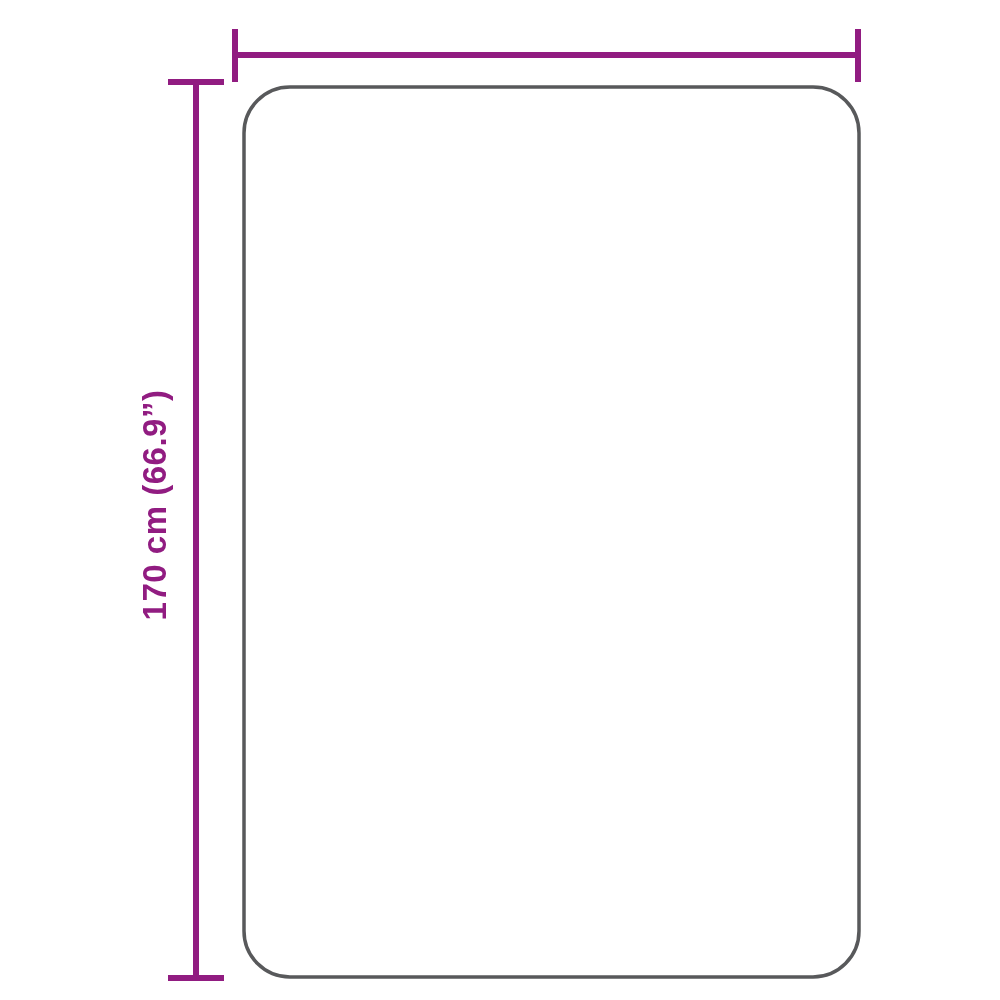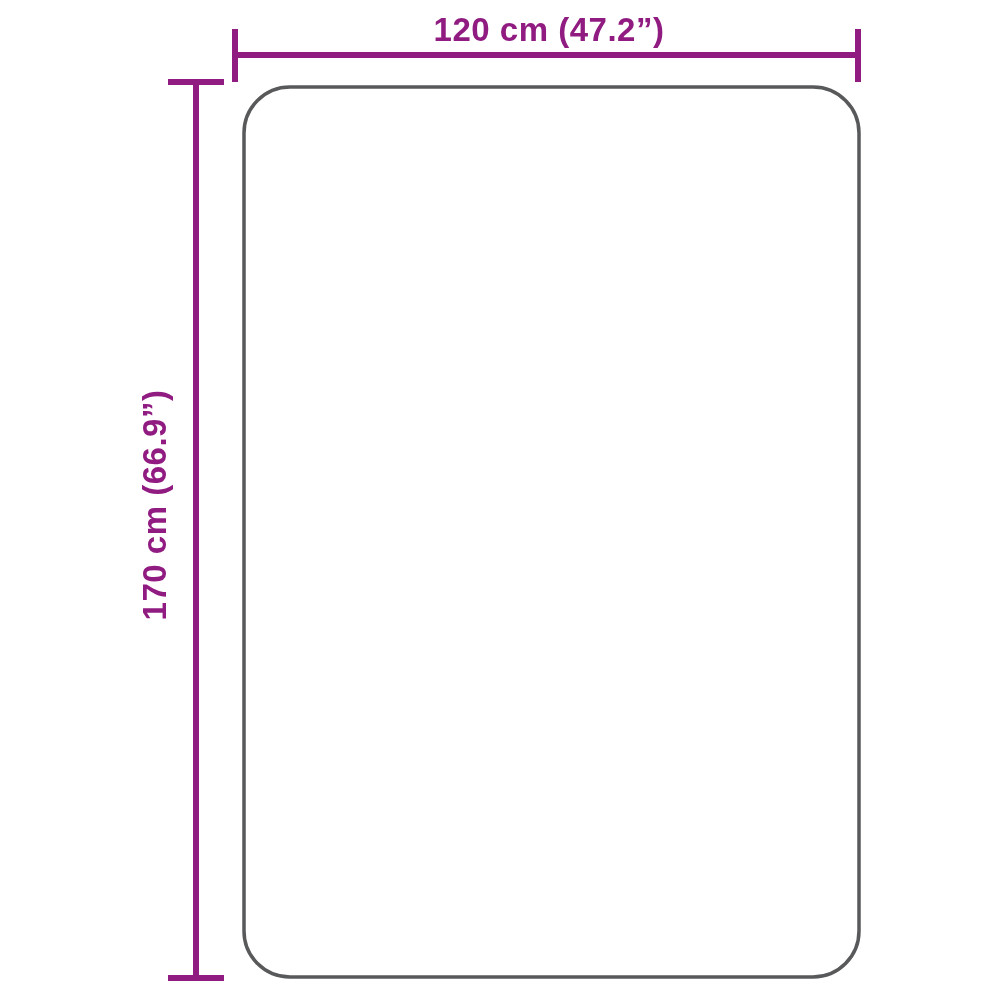--- a/index.html
+++ b/index.html
@@ -56,17 +56,16 @@
       <line x1="858" y1="29" x2="858" y2="82"></line>
     </g>
 
     <g stroke="#911c81" stroke-width="6" stroke-linecap="butt">
       <line x1="196" y1="82" x2="196" y2="978"></line>
       <line x1="168" y1="82" x2="224" y2="82"></line>
       <line x1="168" y1="978" x2="224" y2="978"></line>
     </g>
   </svg>
 
-  <div class="dim-label top">120 cm (47.2”)</div>
 
   <div class="dim-label left">170 cm (66.9”)</div>
 
 </div>
 
 </body></html>

